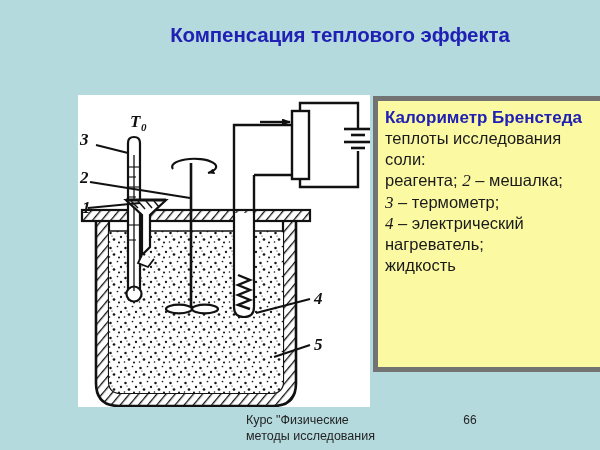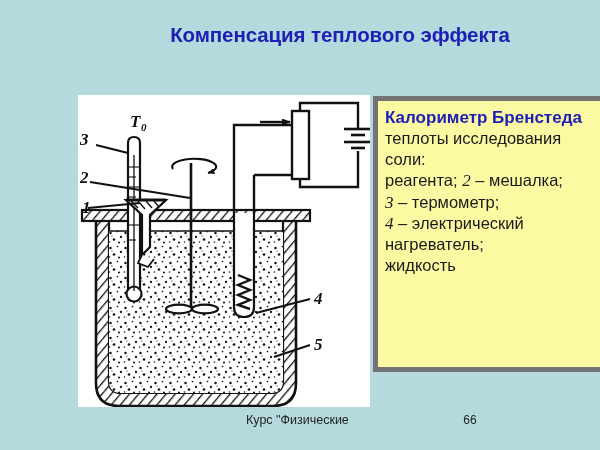--- a/index.html
+++ b/index.html
@@ -259,16 +259,17 @@
     <span class="cap-line">соли:</span>
     <span class="cap-line">реагента;  <span class="cap-num">2</span> – мешалка;</span>
     <span class="cap-line"><span class="cap-num">3</span> – термометр;</span>
     <span class="cap-line"><span class="cap-num">4</span> – электрический</span>
     <span class="cap-line">нагреватель;</span>
     <span class="cap-line">жидкость</span>
   </div>
 
   <div id="footer-text">
     <span class="fline">Курс "Физические</span>
+    <span class="fline">методы исследования</span>
   </div>
   <div id="page-number">66</div>
 
 </div>
 
 </body></html>

